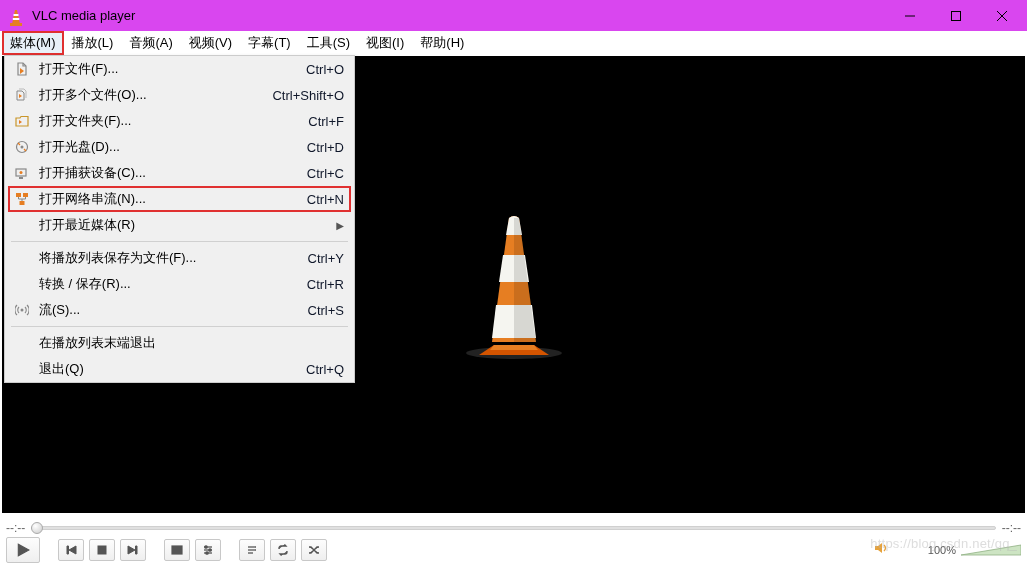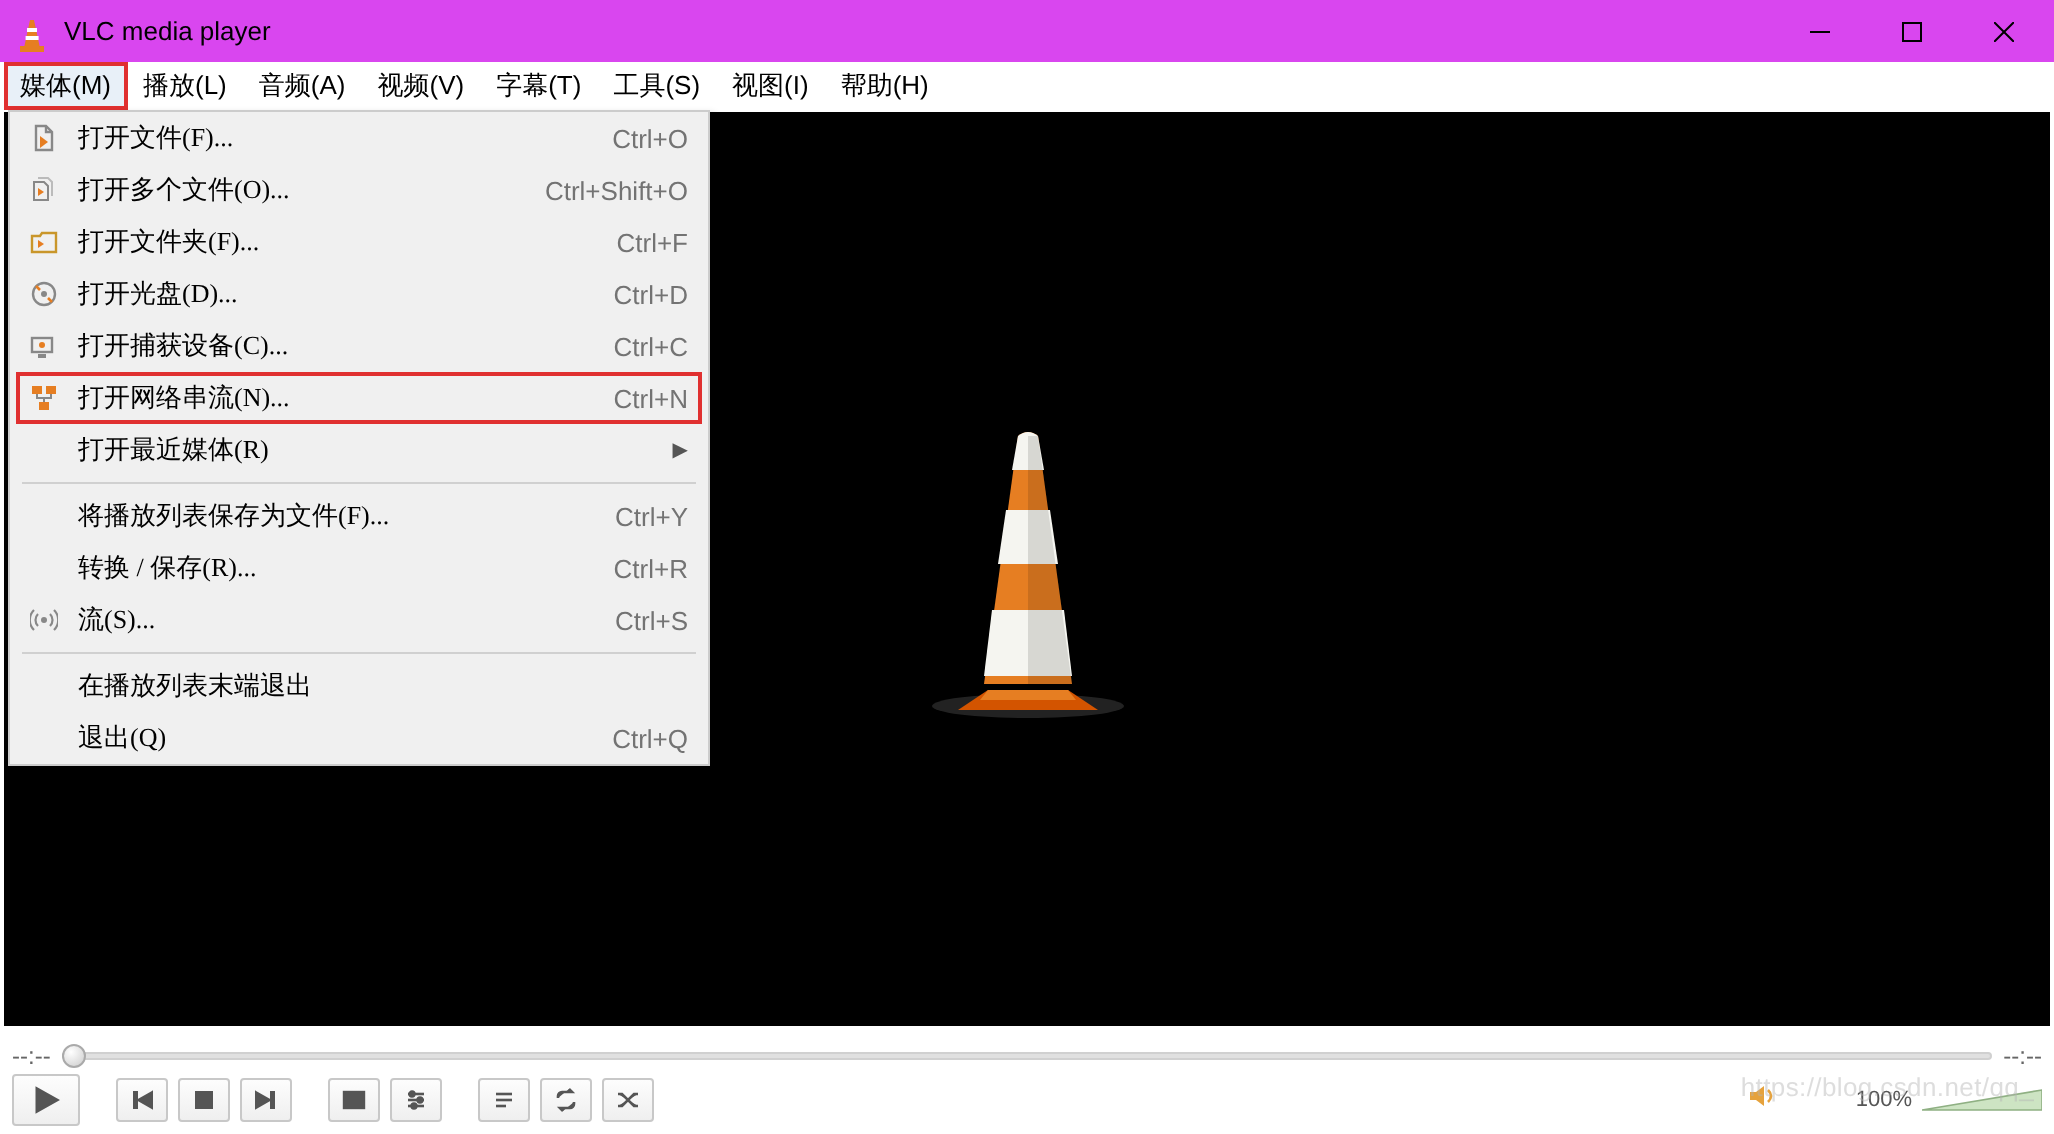--- a/index.html
+++ b/index.html
@@ -16,22 +16,22 @@
 .menubar .menu-item.active { border: 2px solid #e03030; padding: 0 6px; background: #e8f0f8; text-align: right; }
 
 .video-area { position: absolute; left: 2px; right: 2px; top: 56px; bottom: 54px; background: #000; display: flex; align-items: center; justify-content: center; }
 
 .cone-large { width: 120px; height: 150px; }
 
 .dropdown { position: absolute; left: 4px; top: 55px; width: 351px; background: #f0f0f0; border: 1px solid #ccc; box-shadow: 2px 2px 4px rgba(0,0,0,0.2); font-size: 13px; z-index: 10; }
 .dropdown .row { height: 26px; display: flex; align-items: center; padding: 0 10px 0 6px; position: relative; }
 .dropdown .row.highlighted::after { content: ""; position: absolute; left: 3px; right: 3px; top: 0; bottom: 0; border: 2px solid #e03030; pointer-events: none; }
 .dropdown .row .ico { width: 22px; display: flex; justify-content: center; }
-.dropdown .row .lbl { flex: 1; padding-left: 6px; font-family: Liberation Serif, serif; }
-.dropdown .row .sc { color: #737373; }
+.dropdown .row .lbl { flex: 1; padding-left: 6px; }
+.dropdown .row .sc { color: #0f172a; }
 .dropdown .row .arrow { width: 10px; text-align: right; color: #555; font-size: 10px; }
 .dropdown hr { border: none; border-top: 1px solid #d0d0d0; margin: 3px 6px; }
 
 .time-row { position: absolute; left: 6px; right: 6px; bottom: 30px; height: 18px; display: flex; align-items: center; font-size: 12px; color: #666; gap: 6px; }
 .time-row .track { flex: 1; position: relative; height: 14px; }
 .time-row .track .bar { position: absolute; left: 0; right: 0; top: 5px; height: 4px; background: #e0e0e0; border-radius: 2px; border: 1px solid #d0d0d0; }
 .time-row .track .knob { position: absolute; left: 0; top: 1px; width: 12px; height: 12px; border-radius: 50%; background: radial-gradient(circle at 35% 30%, #fff, #ccc); border: 1px solid #aaa; }
 
 .controls { position: absolute; left: 6px; right: 6px; bottom: 5px; height: 24px; display: flex; align-items: center; gap: 5px; }
 .cbtn { width: 26px; height: 22px; border: 1px solid #c8c8c8; border-radius: 2px; background: linear-gradient(#fdfdfd, #efefef); display: flex; align-items: center; justify-content: center; }

